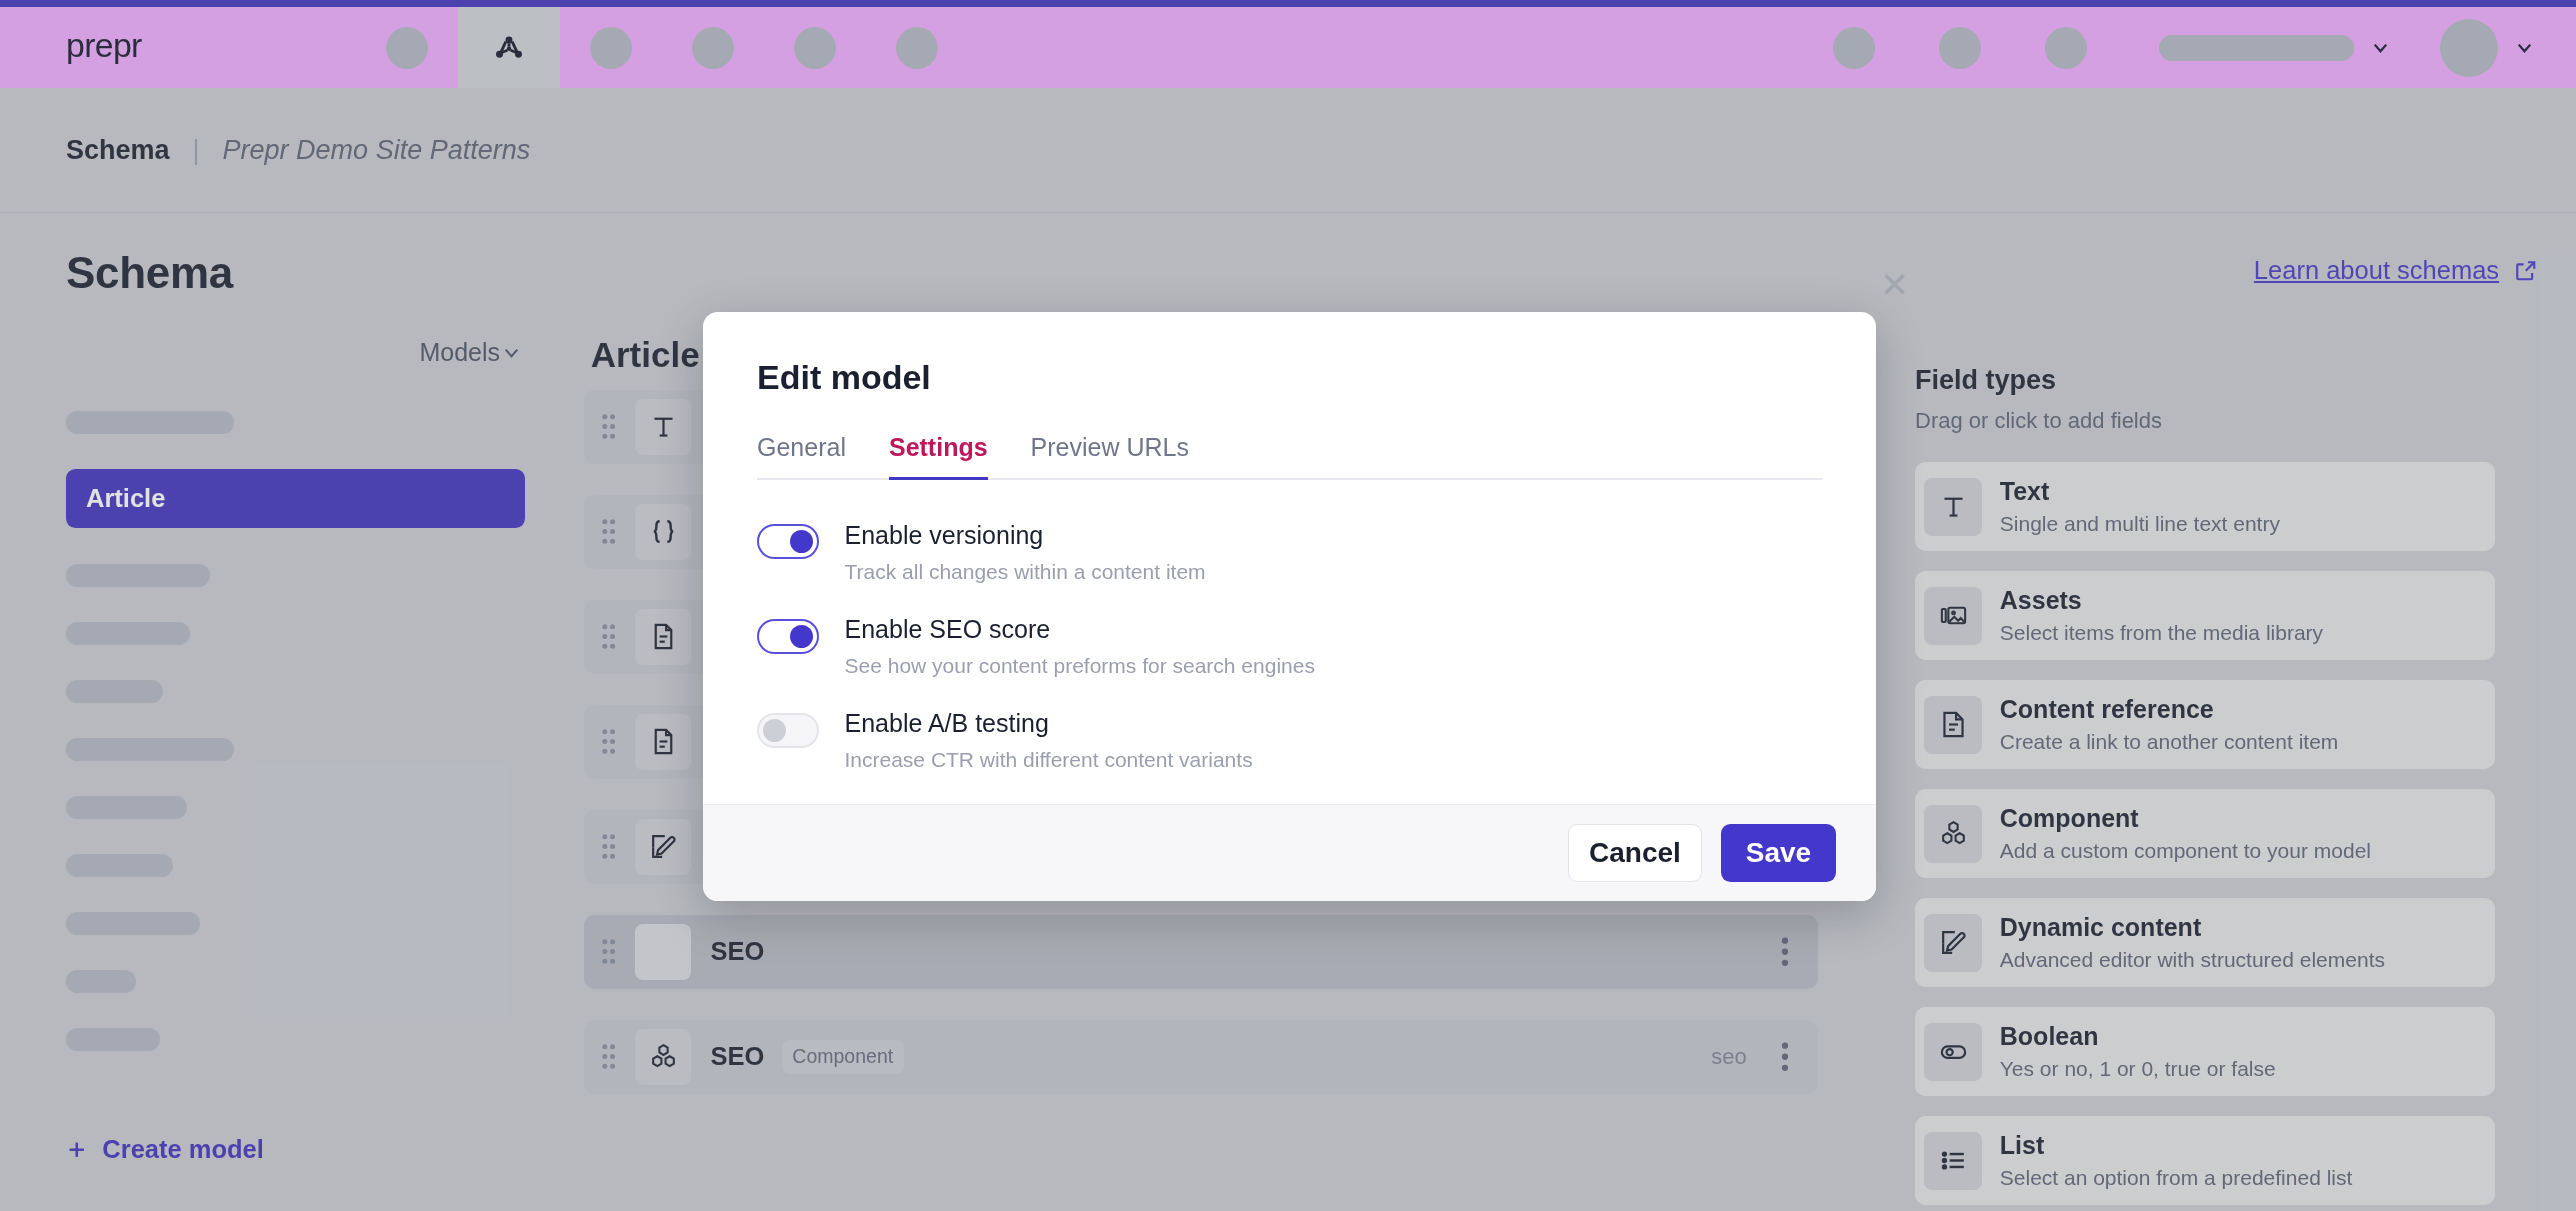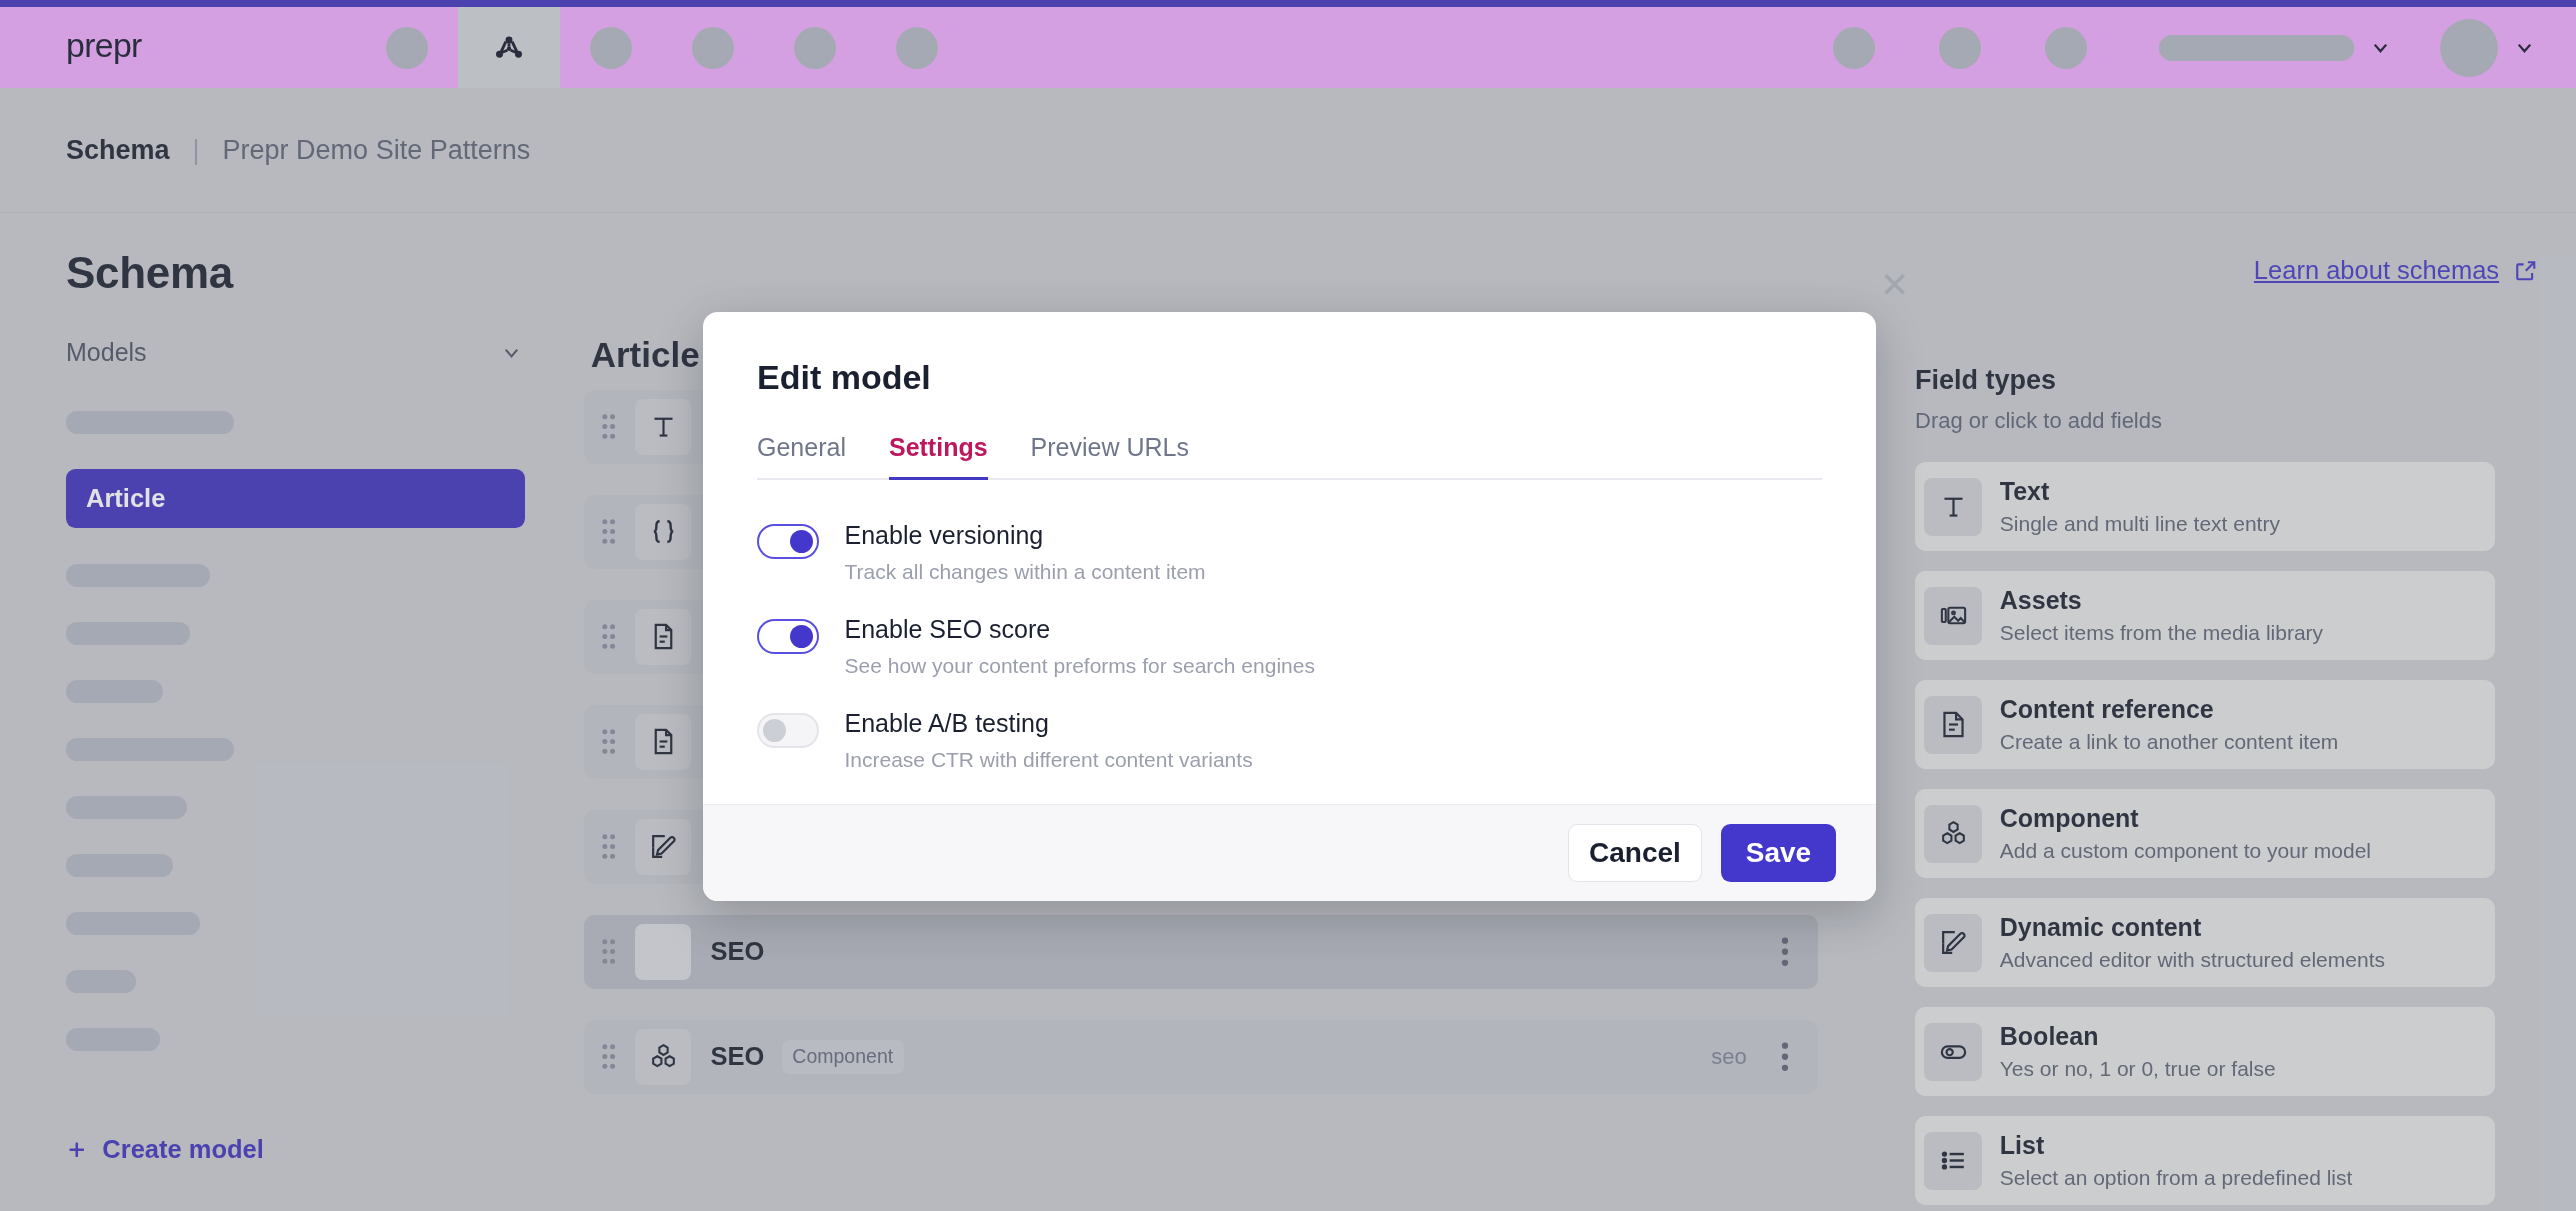--- a/index.html
+++ b/index.html
@@ -47,21 +47,21 @@
   .chev { width: 23px; height: 23px; margin-left: 14.8px; }
   .nav-avatar { width: 58px; height: 58px; border-radius: 50%; background: #b2b6c0; margin-left: 48px; }
 
   
   .breadcrumb-bar {
     position: absolute; top: 88px; left: 0; width: 2576px; height: 124px;
     background: #c9cbd0; display: flex; align-items: center; padding-left: 66px;
   }
   .bc-current { font-size: 27px; font-weight: 700; color: #1d2230; }
   .bc-sep { font-size: 27px; color: #9a9ea9; margin: 0 23px; font-weight: 300; }
-  .bc-project { font-size: 27px; color: #5d6373; font-weight: 400; }
+  .bc-project { font-size: 27px; color: #5d6373; font-weight: 400; font-style: italic; }
   .divider-line {
     position:absolute; top:212px; left:0; width: 2576px; height: 1.3px; background:#bcbfc6;
   }
 
   
   .page-title {
     position: absolute; top: 248px; left: 66px;
     font-size: 44px; font-weight: 700; color: #1d2230; letter-spacing: -0.3px;
   }
   .learn-link {
@@ -71,22 +71,22 @@
   }
   .ext-icon { width: 25.5px; height: 25.5px; display:block; }
   .close-x {
     position: absolute; top: 267px; left: 1880px;
     font-size: 35px; color: #aeb2bb; line-height: 1; font-weight: 300;
   }
 
   
   .sidebar { position: absolute; top: 329px; left: 0; width: 577px; height: 883px; }
   .sb-head {
-    display:flex; align-items:center; justify-content:space-between;
-    padding: 0 54px 0 66px; height: 47px;
+    display:flex; align-items:center; justify-content:flex-end;
+    padding: 0 54px 0 66px; height: 47px; margin-left: 31px;
   }
   .sb-head-label { font-size: 25px; color: #4c5262; font-weight: 500; }
   .sb-chev { width: 23px; height: 23px; }
   .sb-list { margin-top: 17.4px; }
   .sb-skel { height: 23px; border-radius: 11.4px; background: #b2b6c0; margin: 0 0 0 66px; }
   .sb-gap { height: 44px; }
   .sb-item-active {
     margin: 0 0 0 66px; width: 459px; height: 59px; border-radius: 9.4px;
     background: #3f32bd; display: flex; align-items: center; padding-left: 20px;
   }

